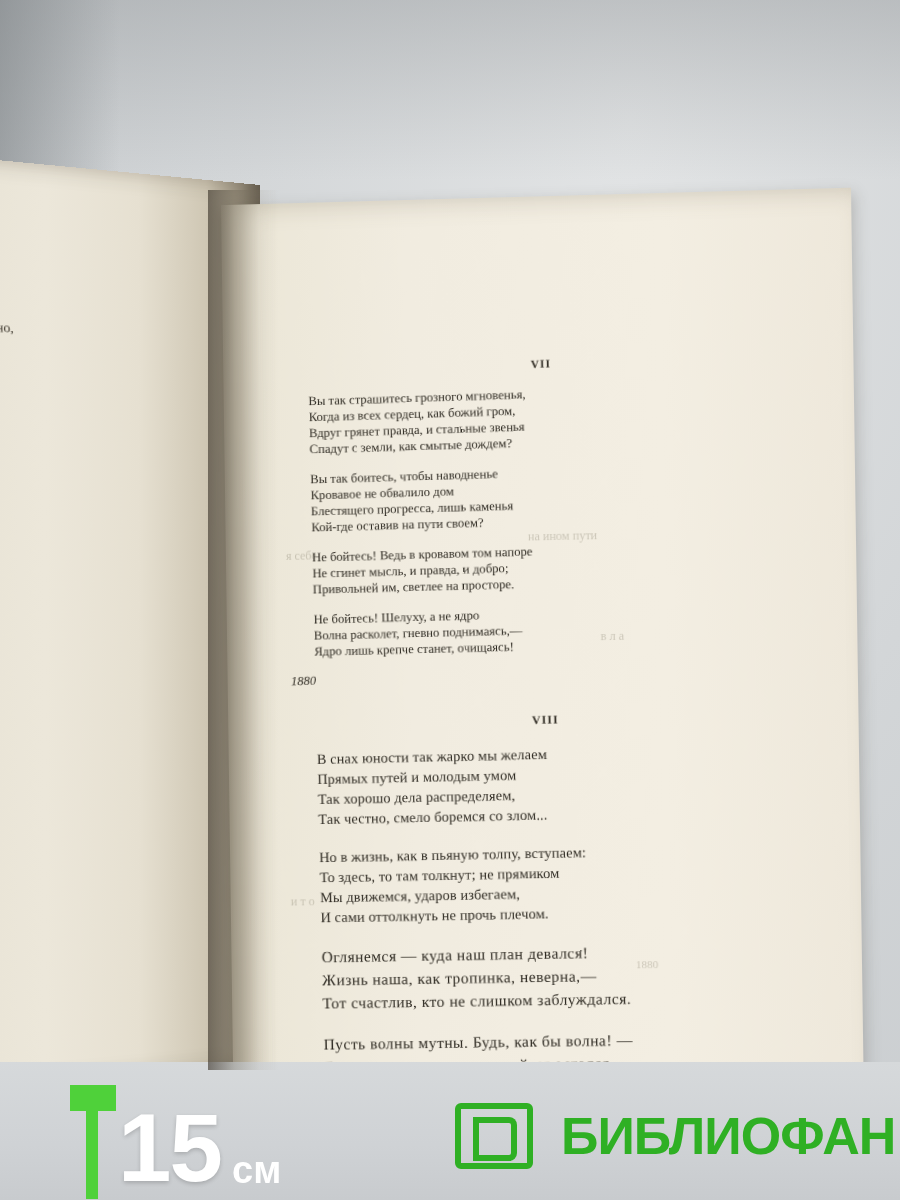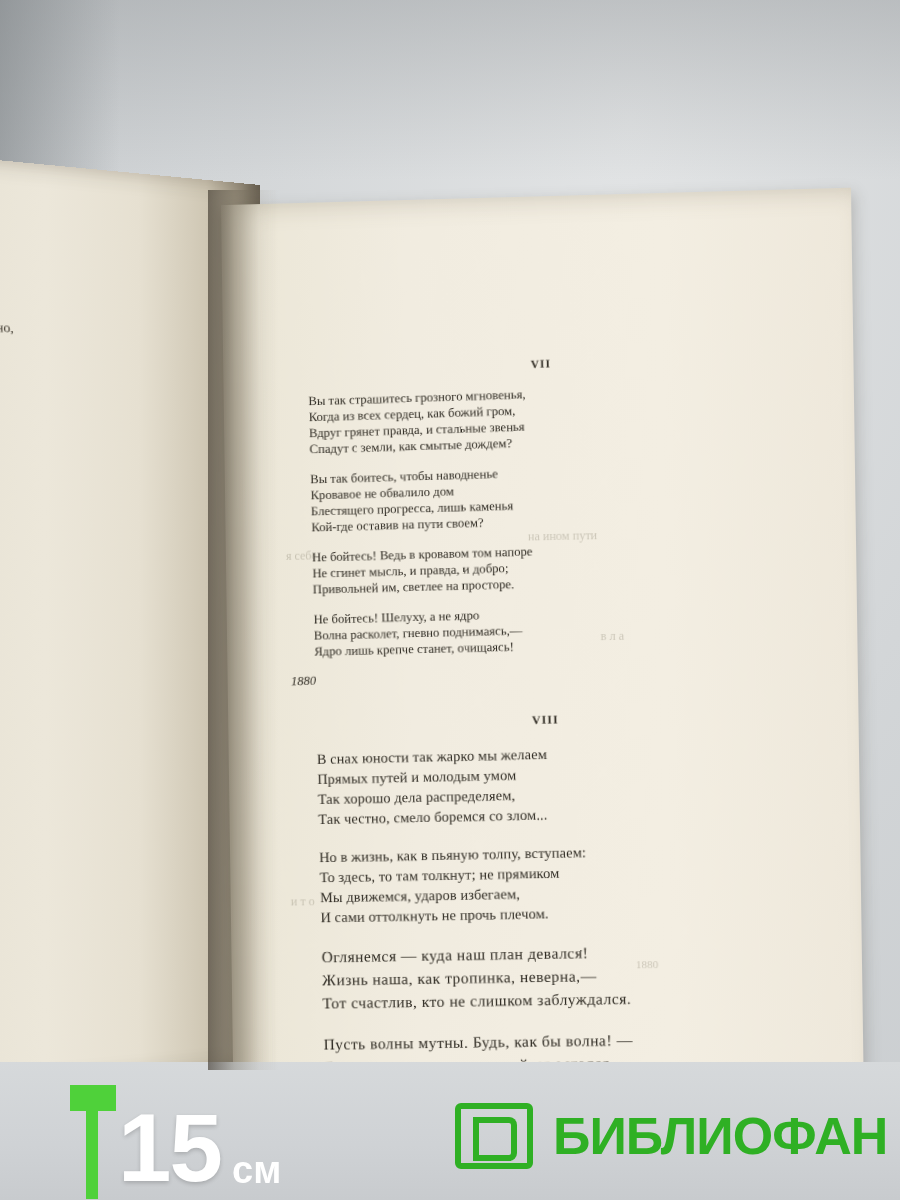--- a/index.html
+++ b/index.html
@@ -305,21 +305,21 @@
     font-weight: bold;
     font-size: 38px;
     color: #ffffff;
   }
   .brand {
     position: absolute;
     left: 455px;
     top: 1103px;
     display: flex;
     align-items: center;
-    gap: 20px;
+    gap: 28px;
   }
   .brand-mark {
     width: 78px; height: 66px;
     border: 6px solid #2fb024;
     border-radius: 6px;
     box-sizing: border-box;
     position: relative;
     background: transparent;
   }
   .brand-mark:before {

